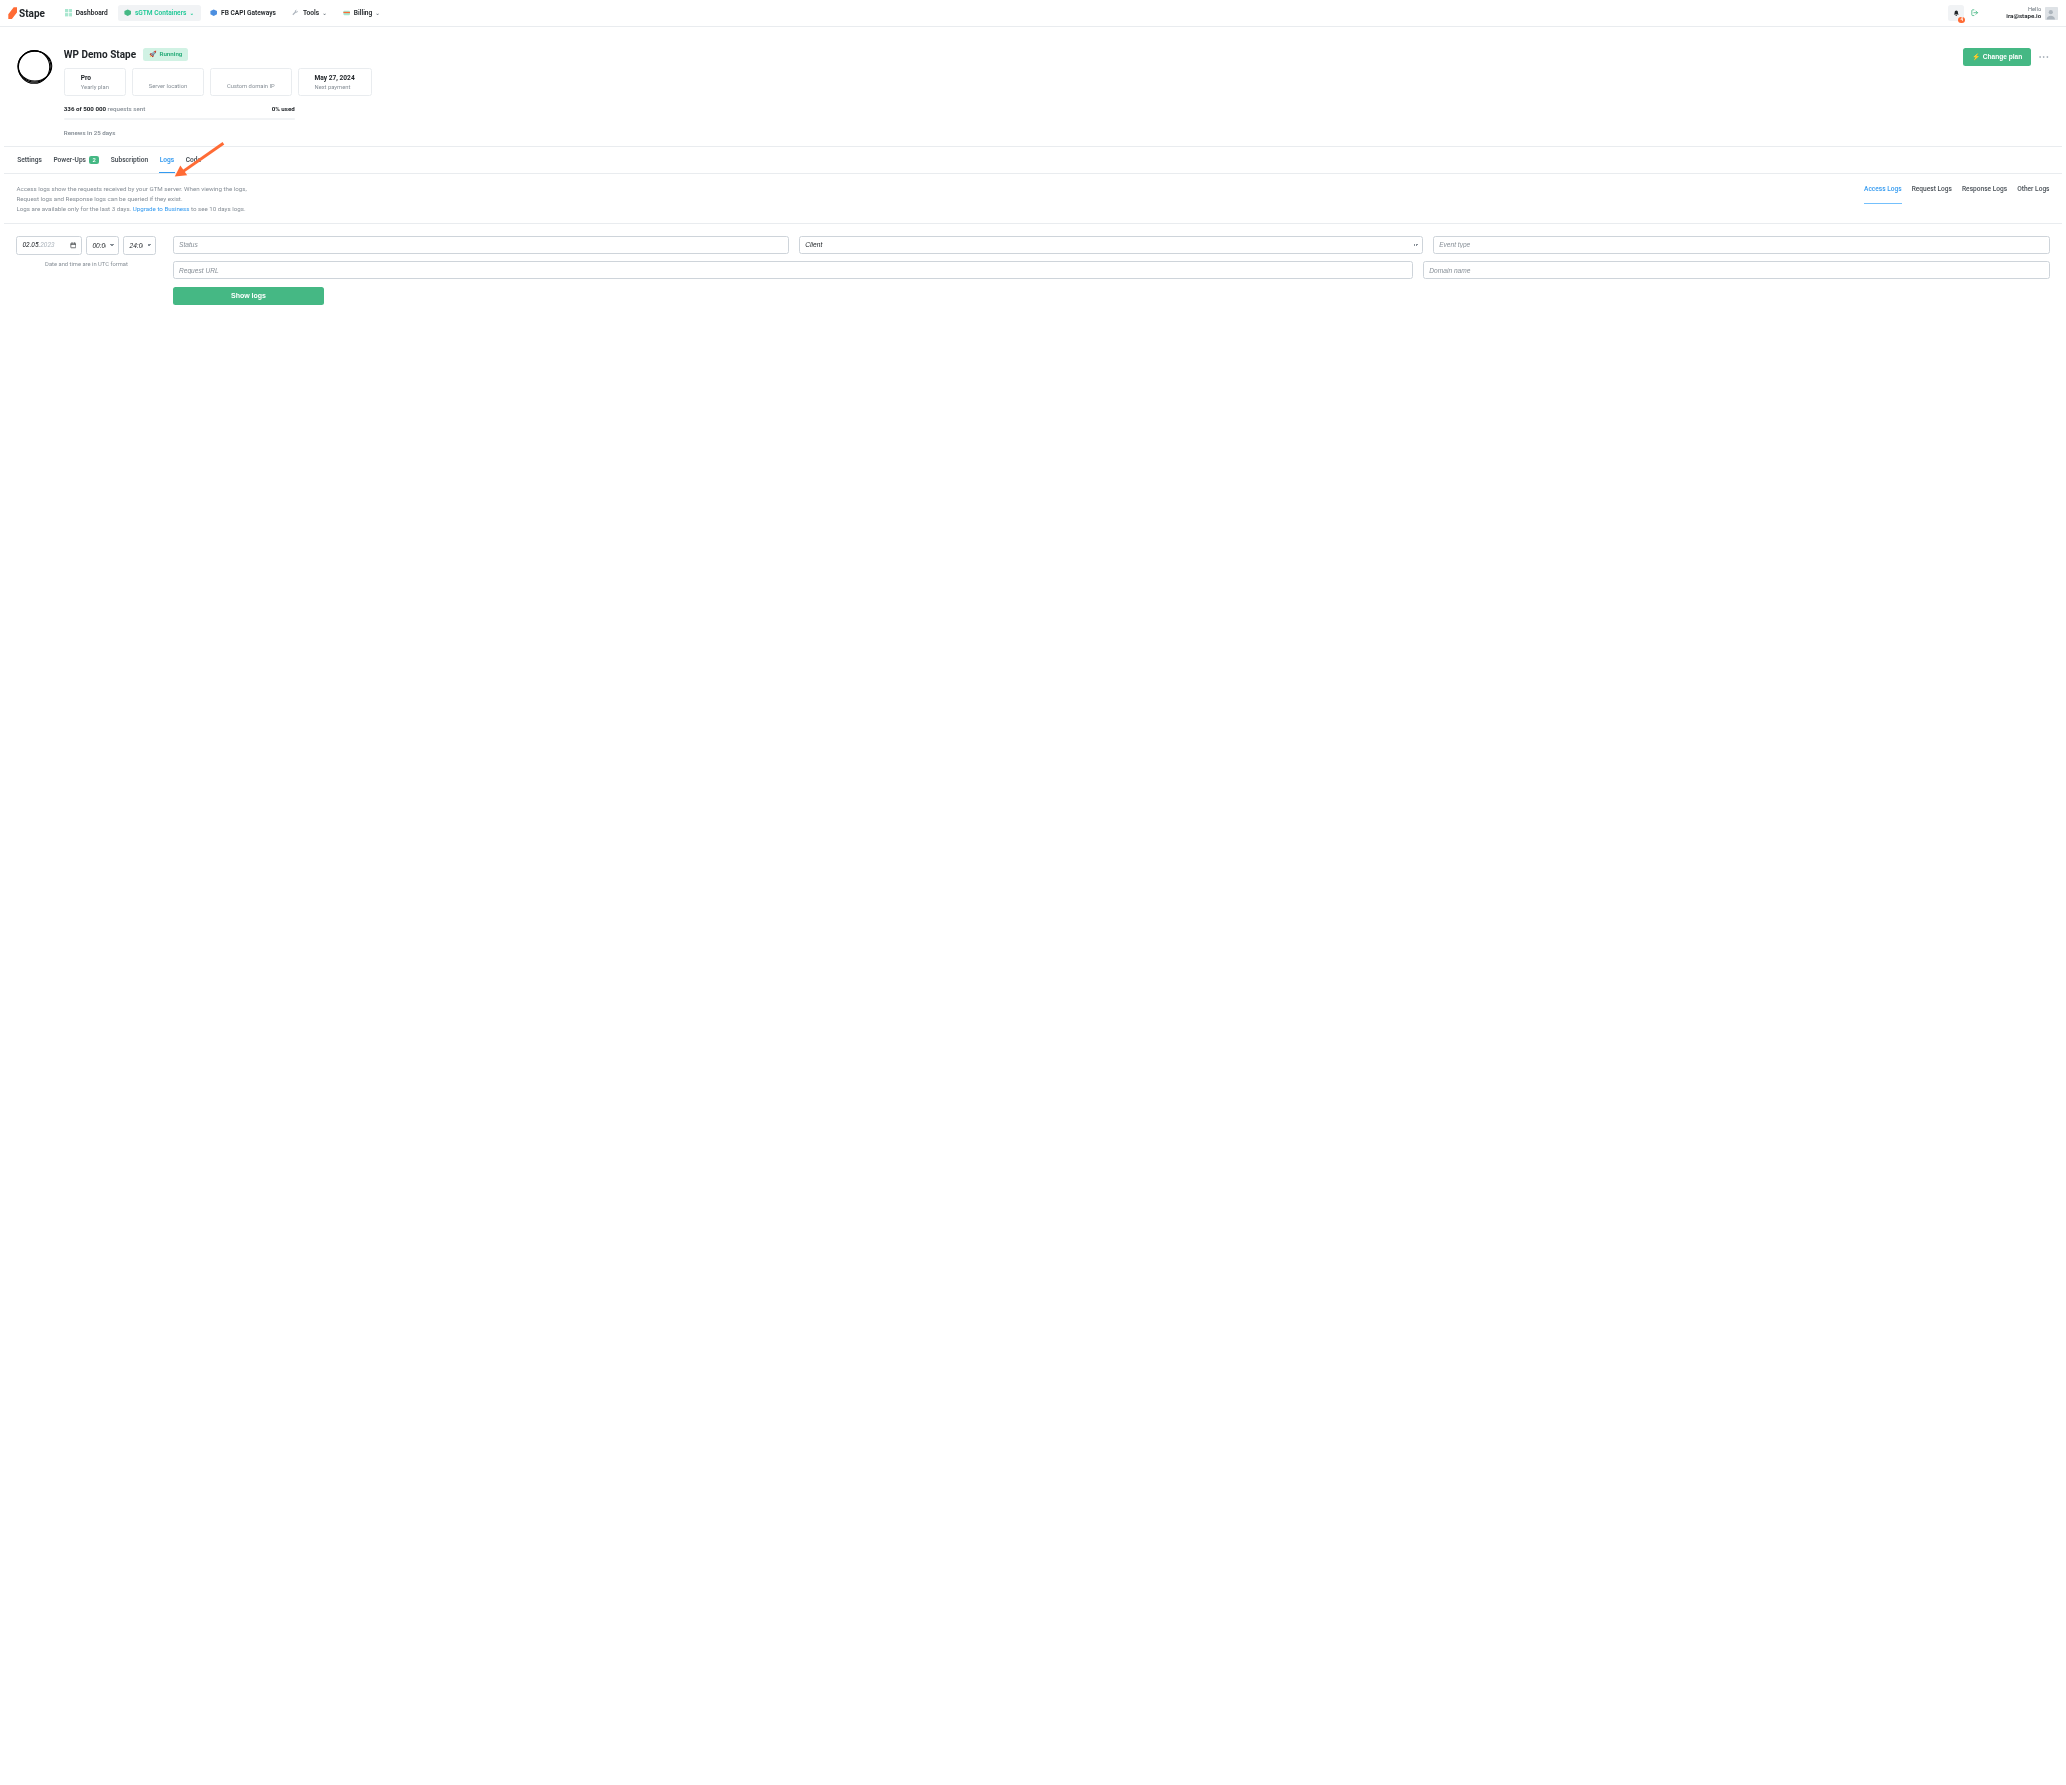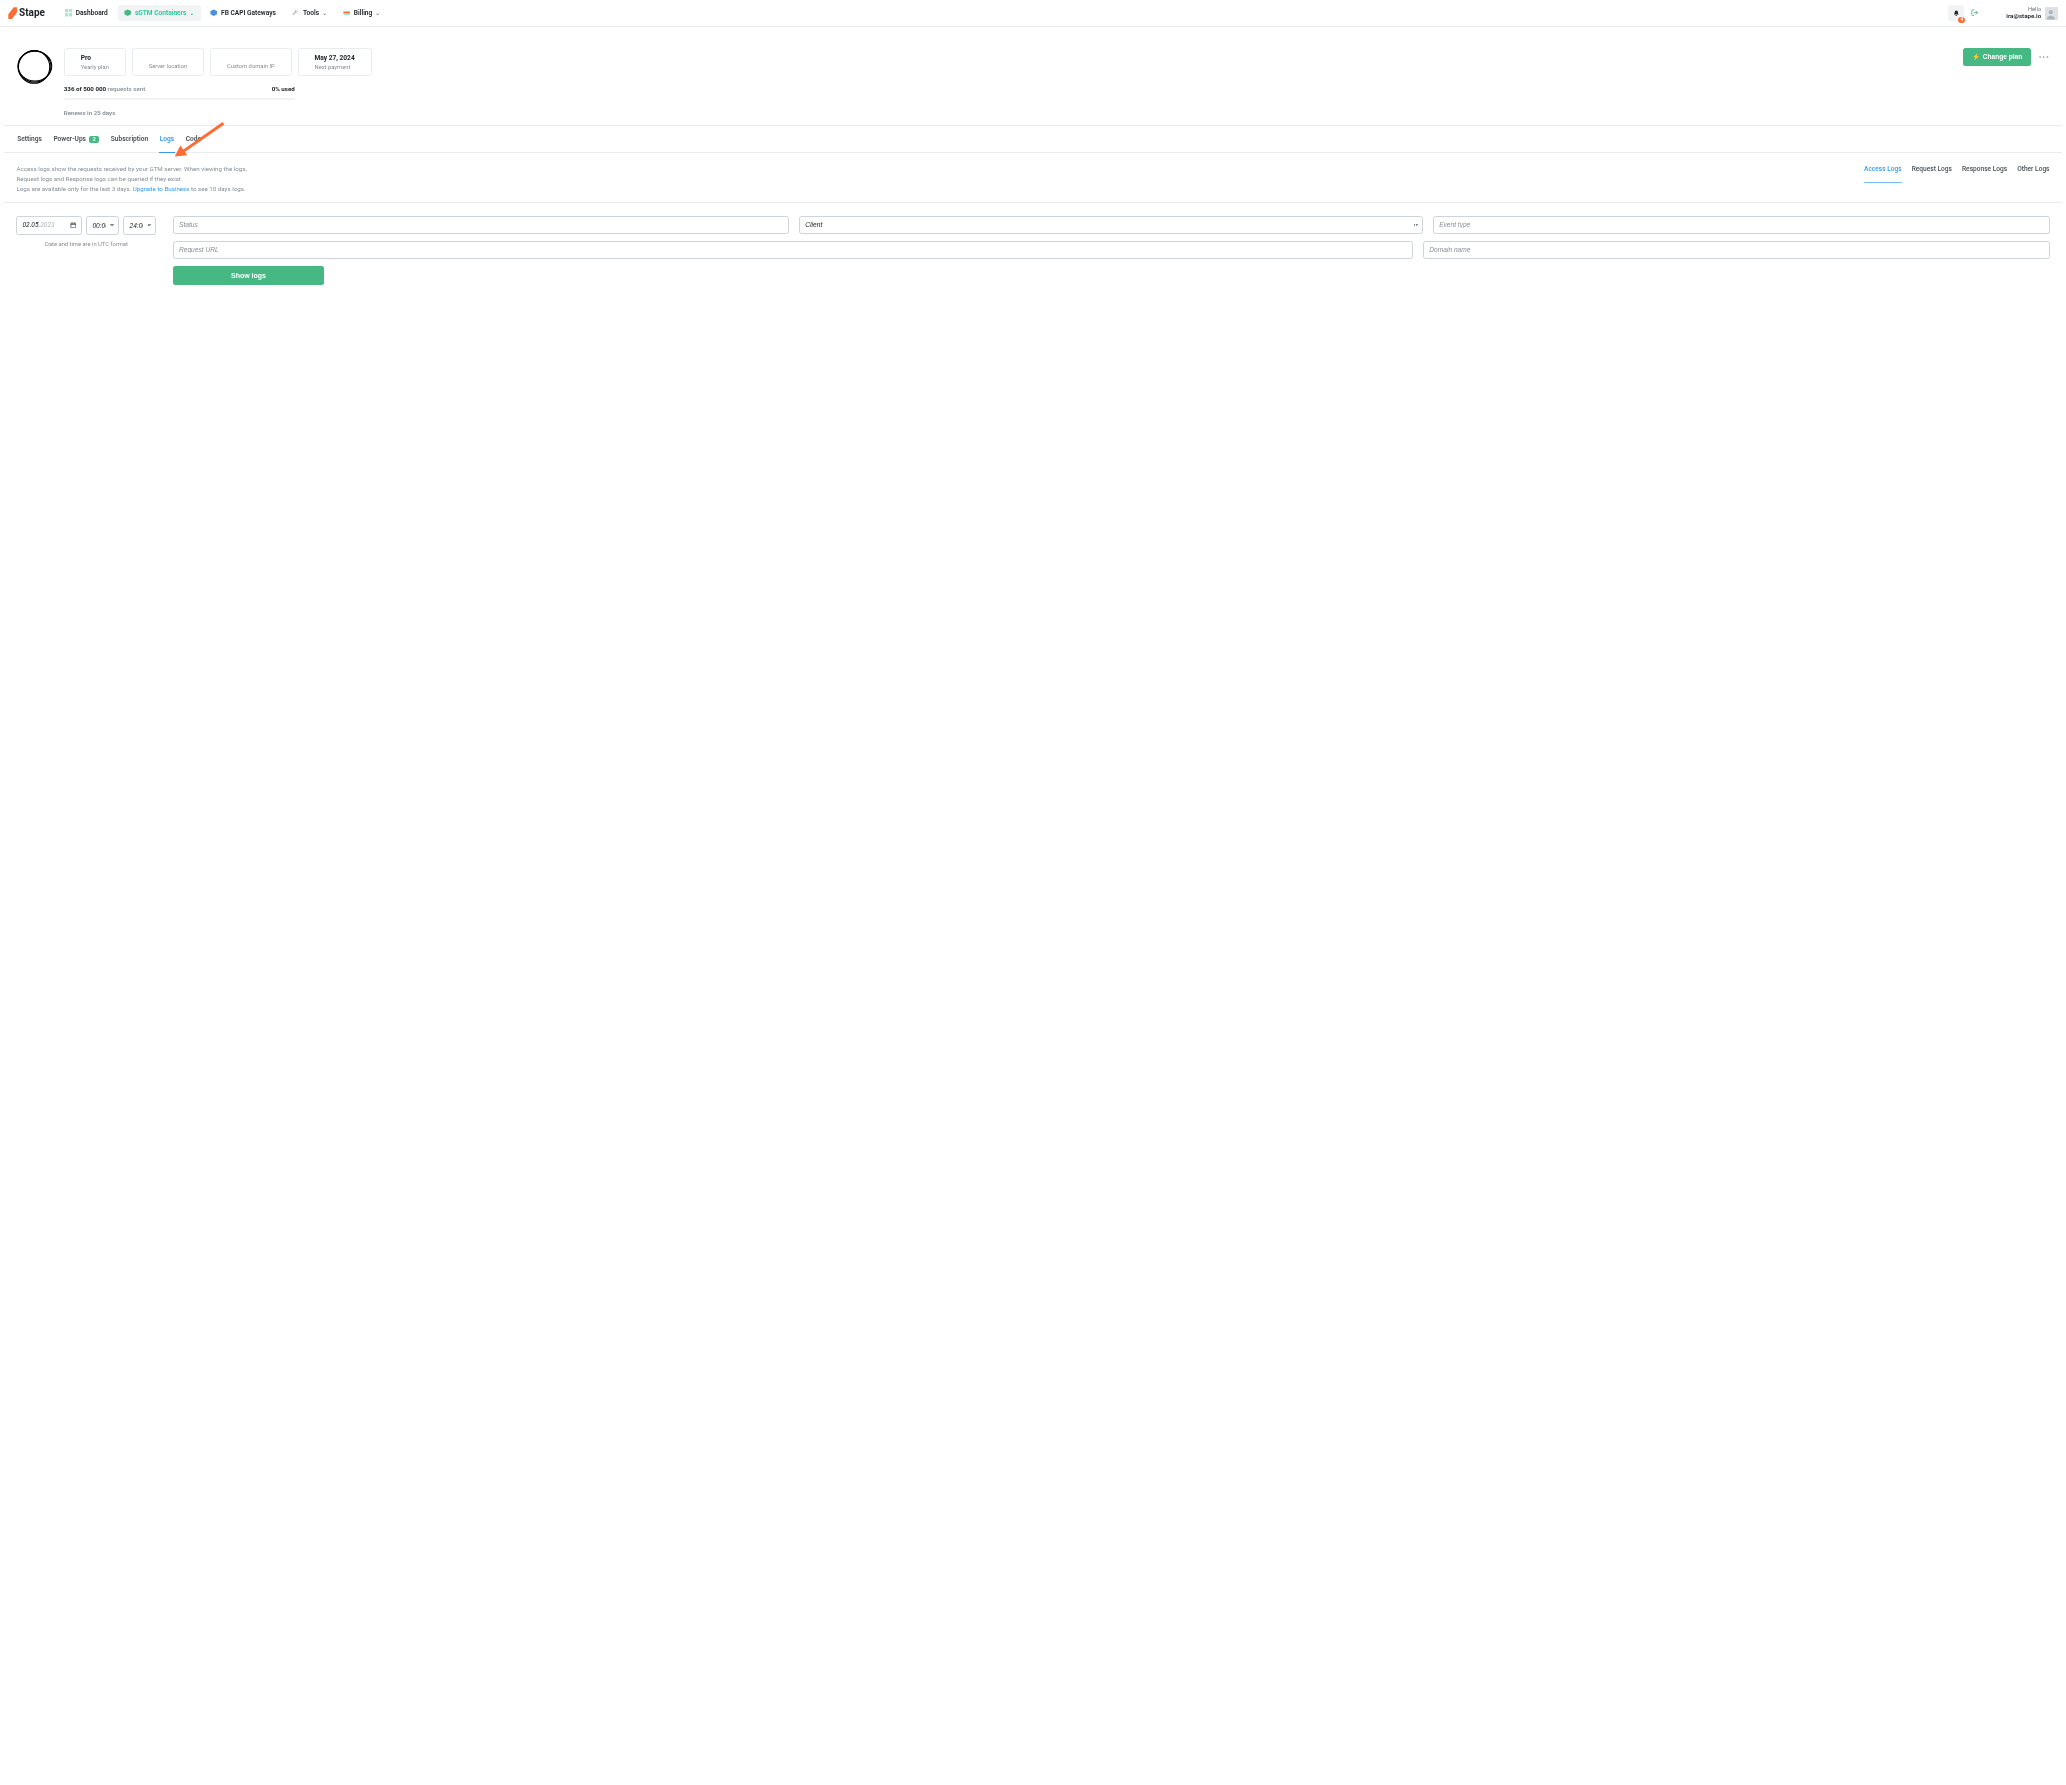--- a/index.html
+++ b/index.html
@@ -1,20 +1,20 @@
 <!DOCTYPE html>
 <html style="font-size:6.6px"><head>
   <meta charset="utf-8">
   <style>
     * { margin: 0; padding: 0; box-sizing: border-box; }
     body { font-family: -apple-system, BlinkMacSystemFont, "Segoe UI", Roboto, sans-serif; background: #fff; color: #212529; font-size: 6.2px; }
 
     
     .topnav { display: flex; align-items: center; padding: 5px 8.3px; border-bottom: 0.4px solid #e9ecef; gap: 3.3px; }
-    .logo { display: flex; gap: 1.7px; font-size: 10px; font-weight: 700; margin-right: 10.3px; }
+    .logo { display: flex; align-items: center; gap: 1.7px; font-size: 10px; font-weight: 700; margin-right: 10.3px; }
     .logo-mark { width: 9px; height: 11.6px; background: #ff6b35; clip-path: polygon(0 0, 100% 0, 100% 40%, 40% 100%, 0 100%, 0 60%, 60% 0); display: inline-block; }
     .nav-item { display: flex; align-items: center; gap: 3.3px; padding: 4.1px 6.6px; border-radius: 2.5px; cursor: pointer; font-weight: 600; font-size: 6.6px; color: #212529; }
     .nav-item.active { background: #f1f3f5; color: #20c997; }
     .nav-item.active .chev { color: #20c997; }
     .nav-icon { width: 7.4px; height: 7.4px; display: inline-flex; }
     .chev { font-size: 5px; color: #6c757d; }
     .spacer { flex: 1; }
     .icon-btn { width: 15.7px; height: 15.7px; display: flex; align-items: center; justify-content: center; border-radius: 2.5px; cursor: pointer; position: relative; }
     .icon-btn.boxed { background: #f1f3f5; }
     .badge { position: absolute; bottom: -1.7px; right: -1.7px; background: #ff6b35; color: #fff; border-radius: 4.1px; font-size: 4.5px; padding: 0.4px 2.5px; font-weight: 600; }
@@ -176,20 +176,27 @@
 <div class="panel">
 
   <div class="panel-header">
     <svg class="container-icon" viewBox="0 0 90 90">
       <ellipse cx="45" cy="45" rx="40" ry="38" fill="none" stroke="#000" stroke-width="3"></ellipse>
       <ellipse cx="44" cy="46" rx="38" ry="40" fill="none" stroke="#000" stroke-width="2.5"></ellipse>
       <ellipse cx="46" cy="44" rx="41" ry="36" fill="none" stroke="#000" stroke-width="2.5"></ellipse>
     </svg>
 
     <div class="header-main">
+      <div class="title-row">
+        <h1 class="container-title">WP Demo Stape</h1>
+        <div class="status-chip">
+          <span>🚀</span>
+          <span>Running</span>
+        </div>
+      </div>
 
       <div class="cards-row">
         <div class="card">
           <div class="card-title">Pro</div>
           <div class="card-sub">Yearly plan</div>
         </div>
         <div class="card">
           <div class="card-title" style="height:7.4px"></div>
           <div class="card-sub">Server location</div>
         </div>

